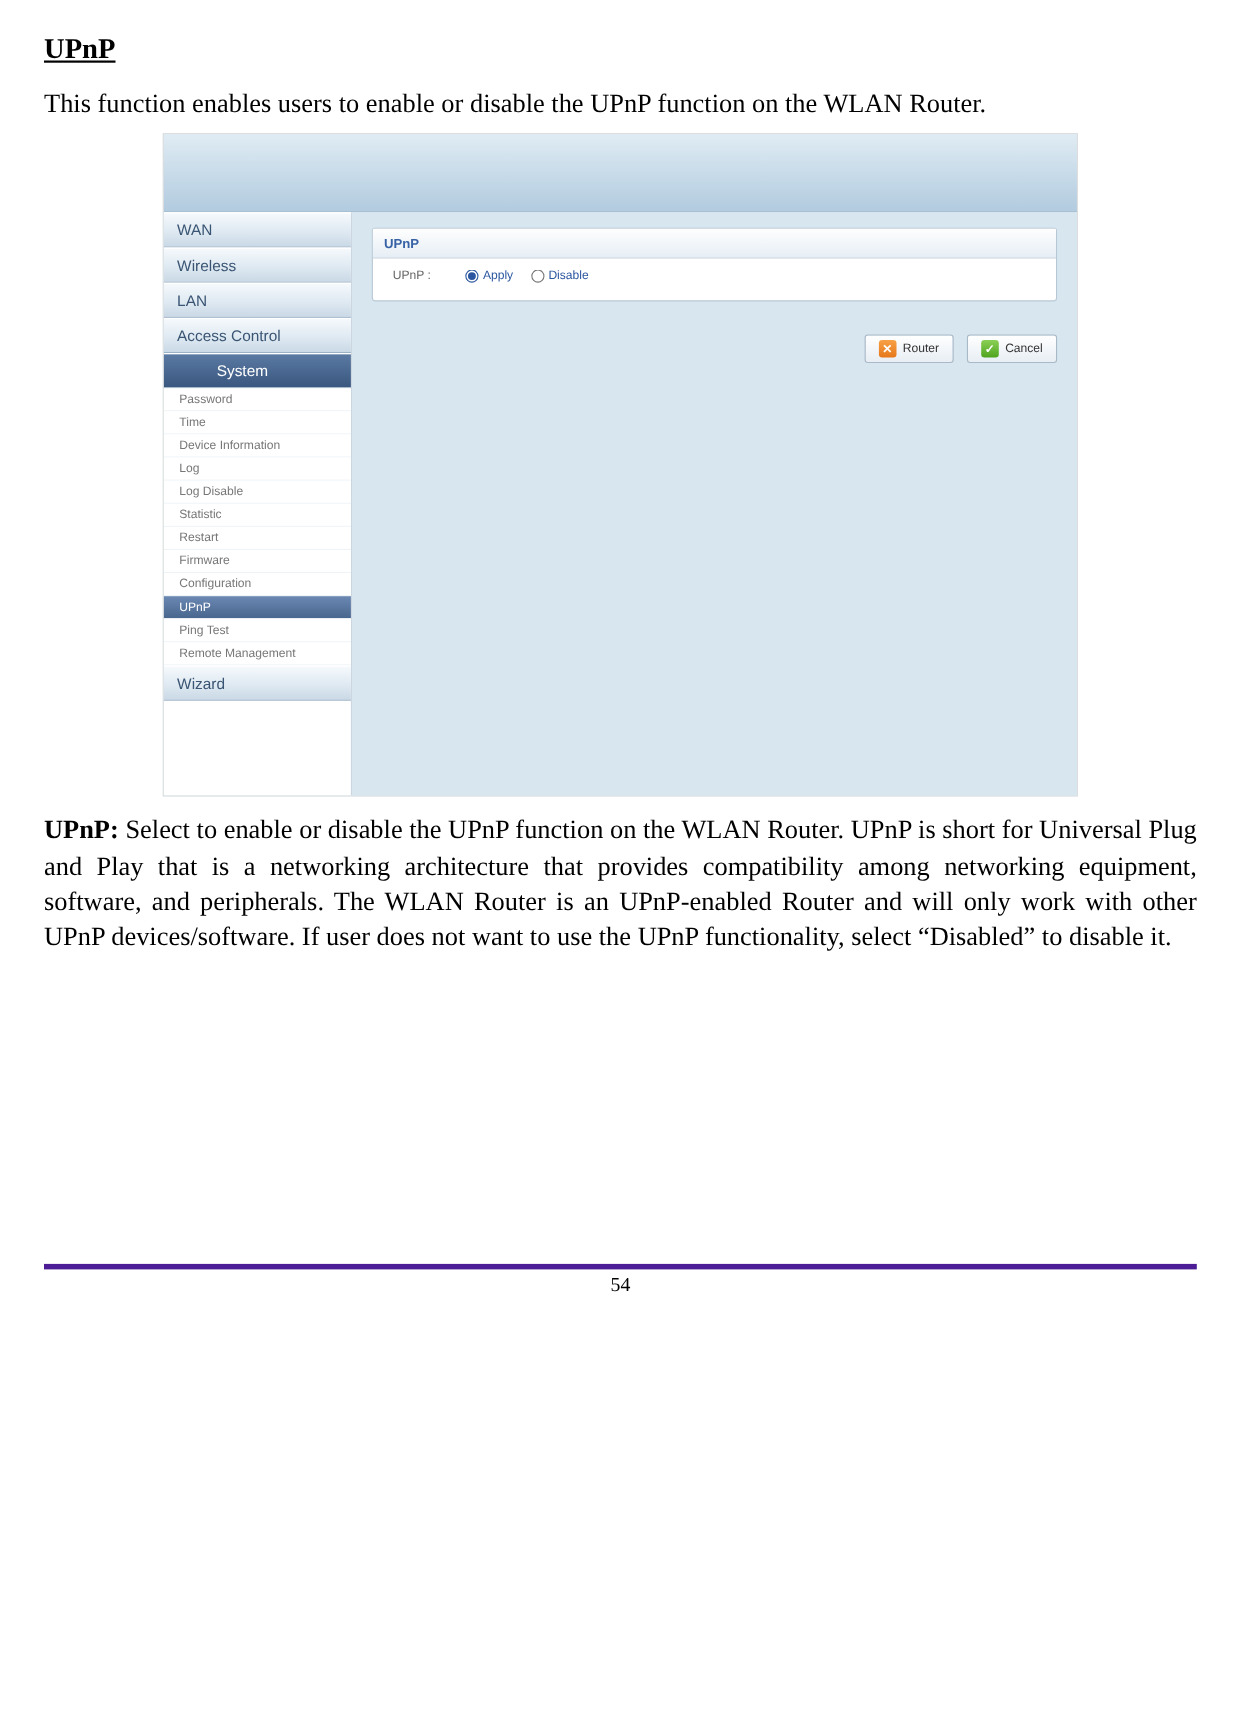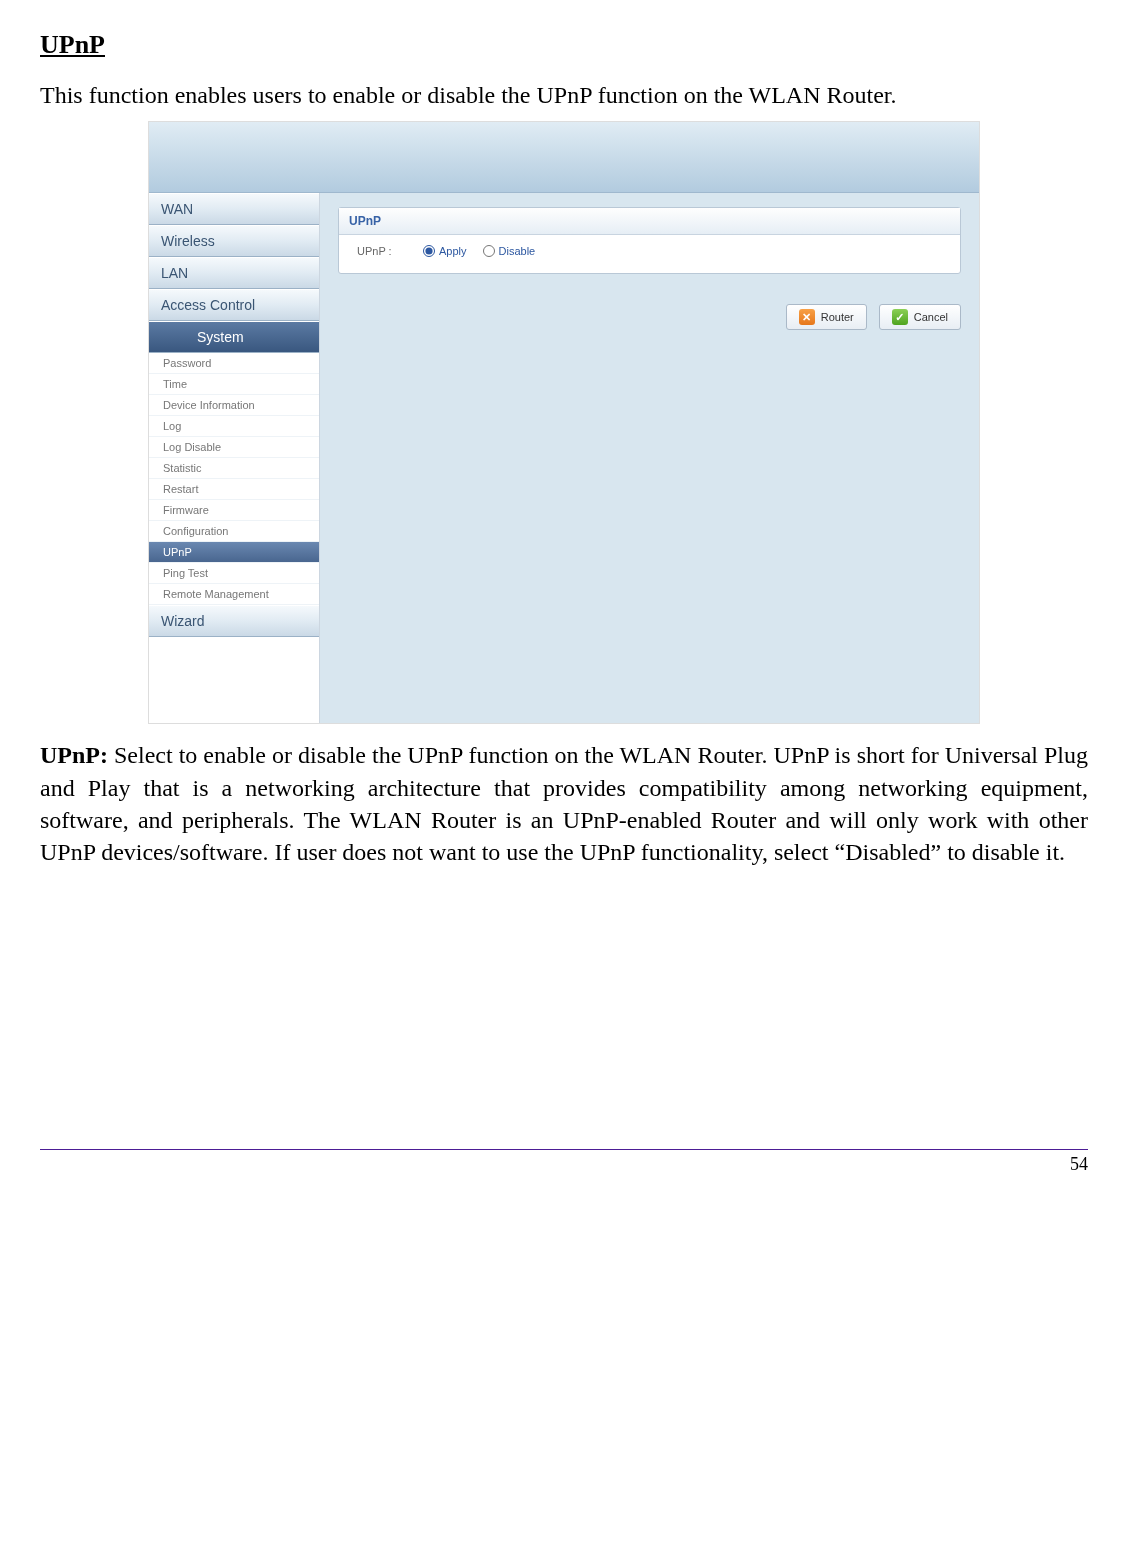--- a/index.html
+++ b/index.html
@@ -132,24 +132,24 @@
   }
   .ic-cancel { background: linear-gradient(#f8a147, #e6771b); }
   .ic-apply  { background: linear-gradient(#8bd056, #4fa41f); }
   .description {
     text-align: justify;
     line-height: 1.35;
     margin-top: 15px;
   }
   .description .lead { font-weight: bold; }
   .footer-line {
-    border-top: 1px solid #4c1d95;
+    border-top: 5px solid #4c1d95;
     margin-top: 280px;
     padding-top: 4px;
-    text-align: right;
+    text-align: center;
     font-size: 18px;
   }
   input[type=radio]{
     accent-color: #2c57a0;
     width:12px;height:12px;margin:0;
   }
 </style>
 </head>
 <body>
 

